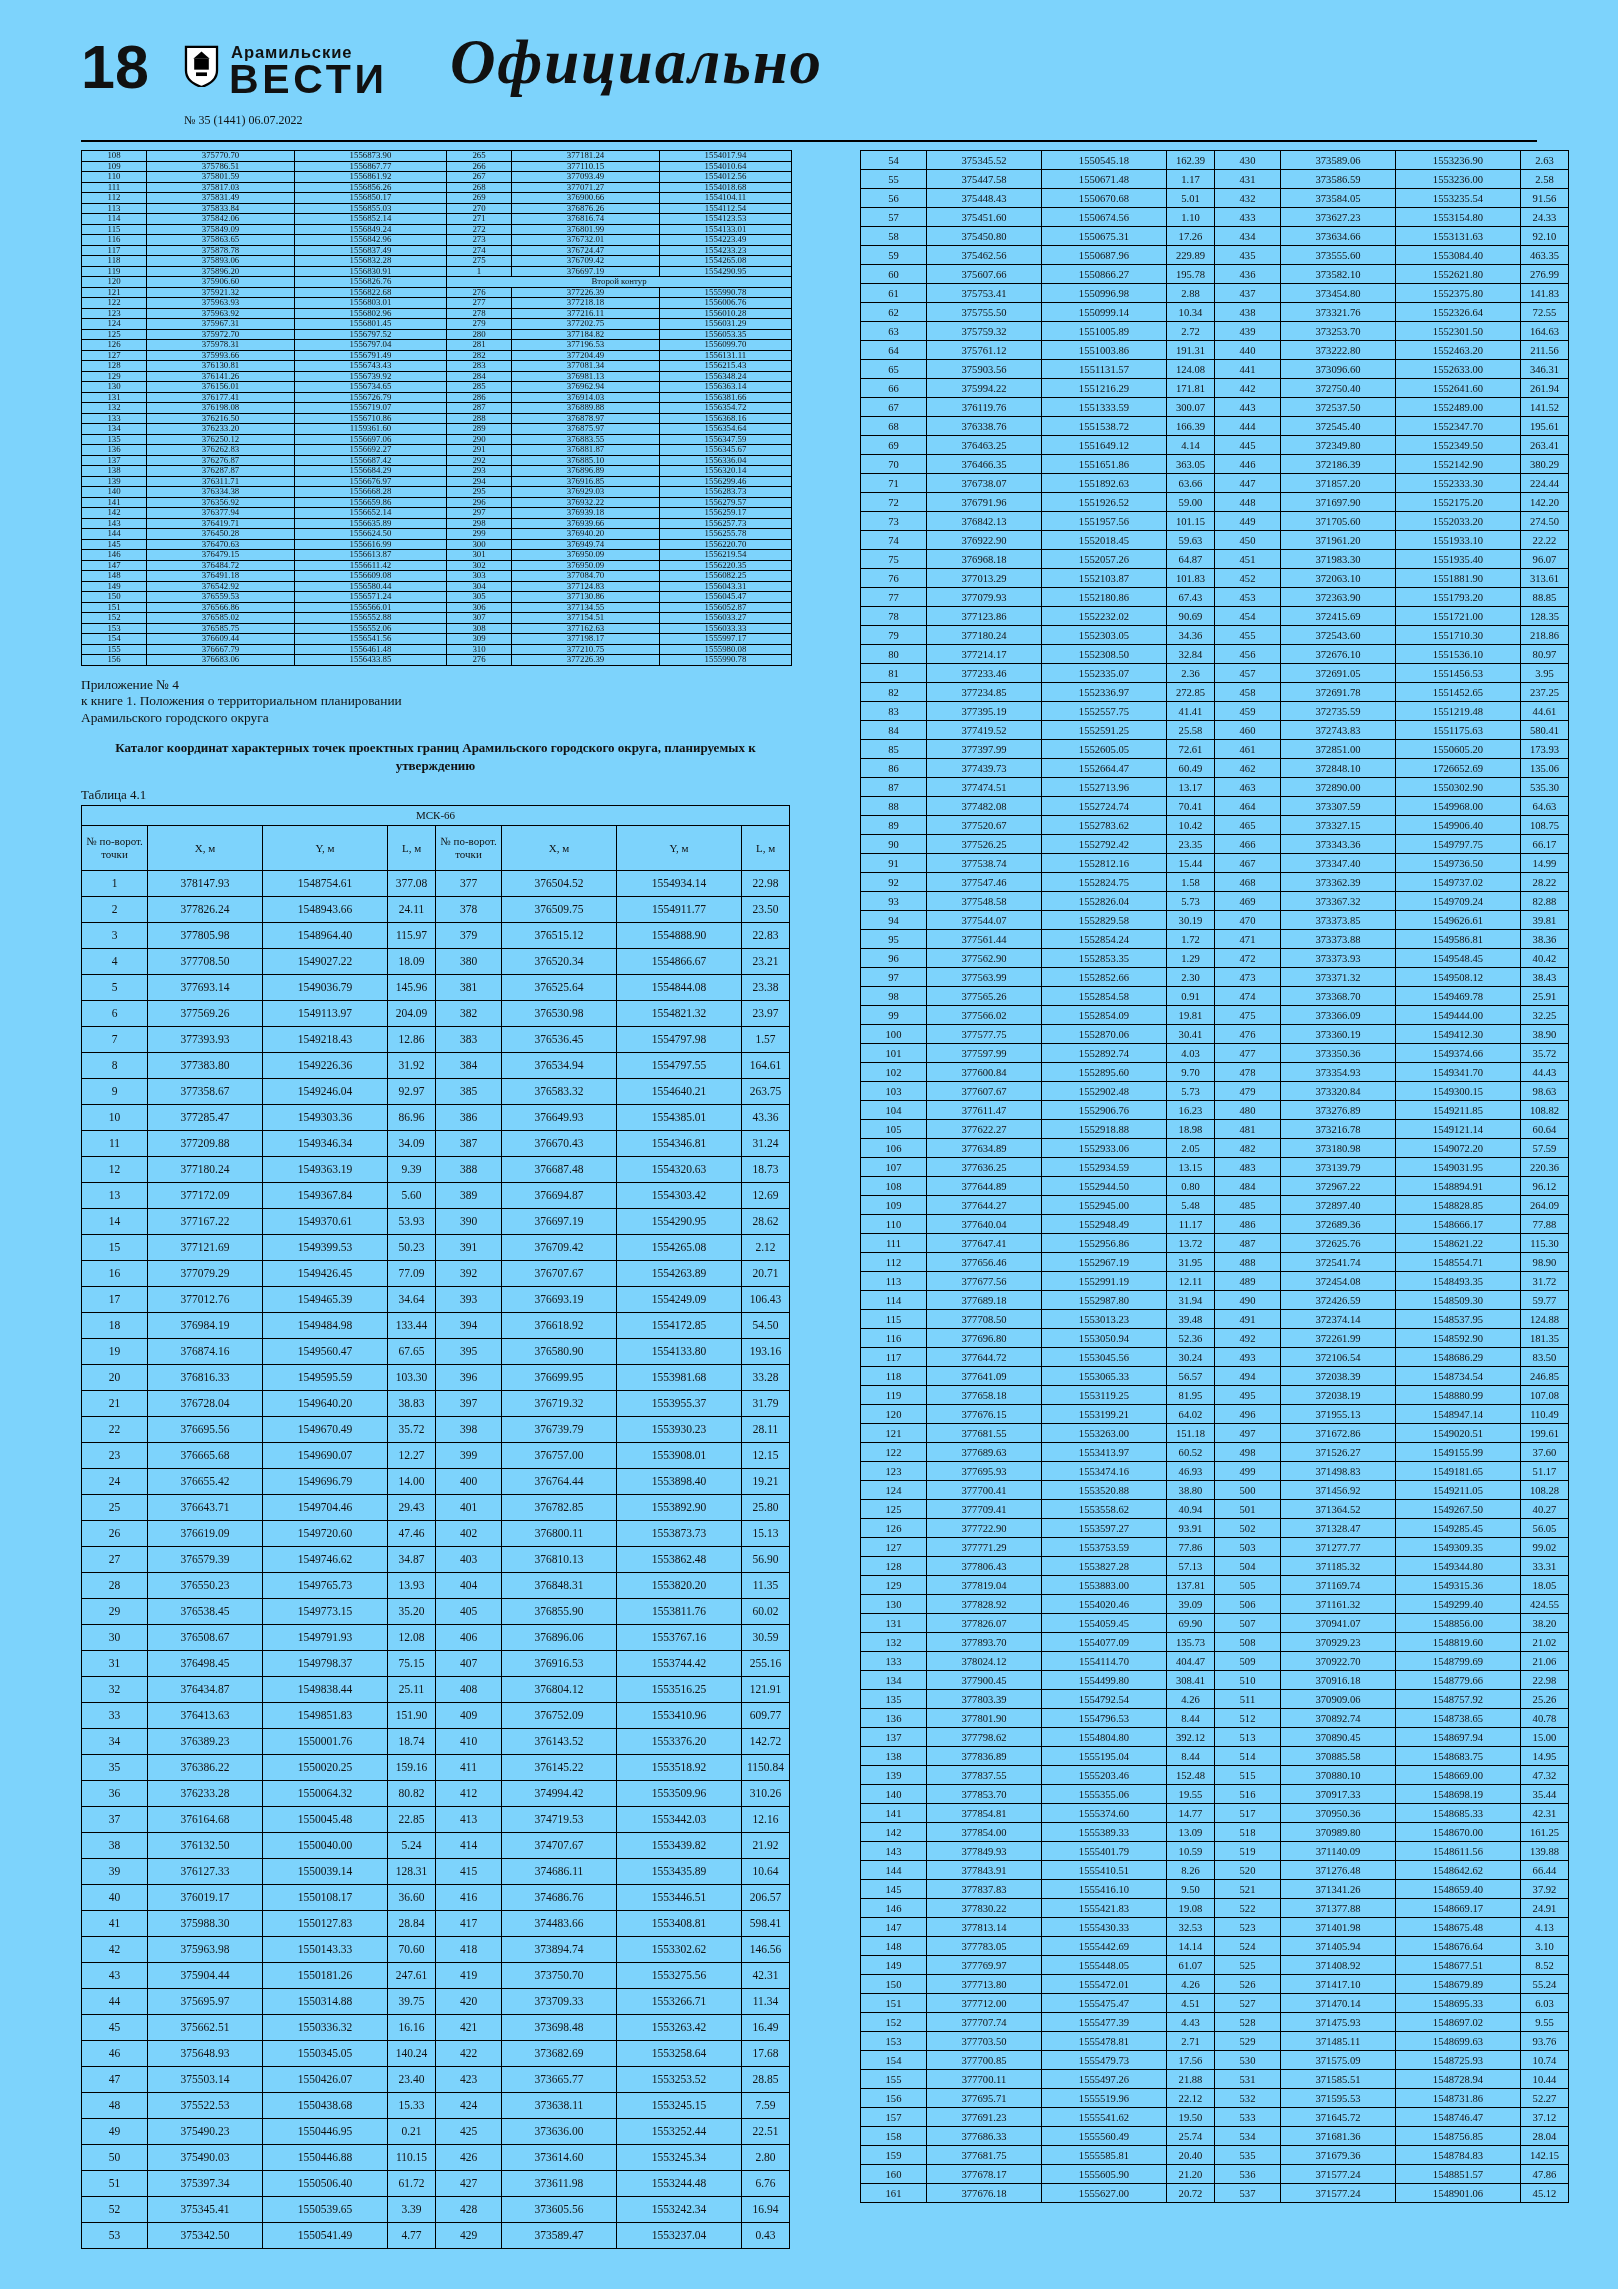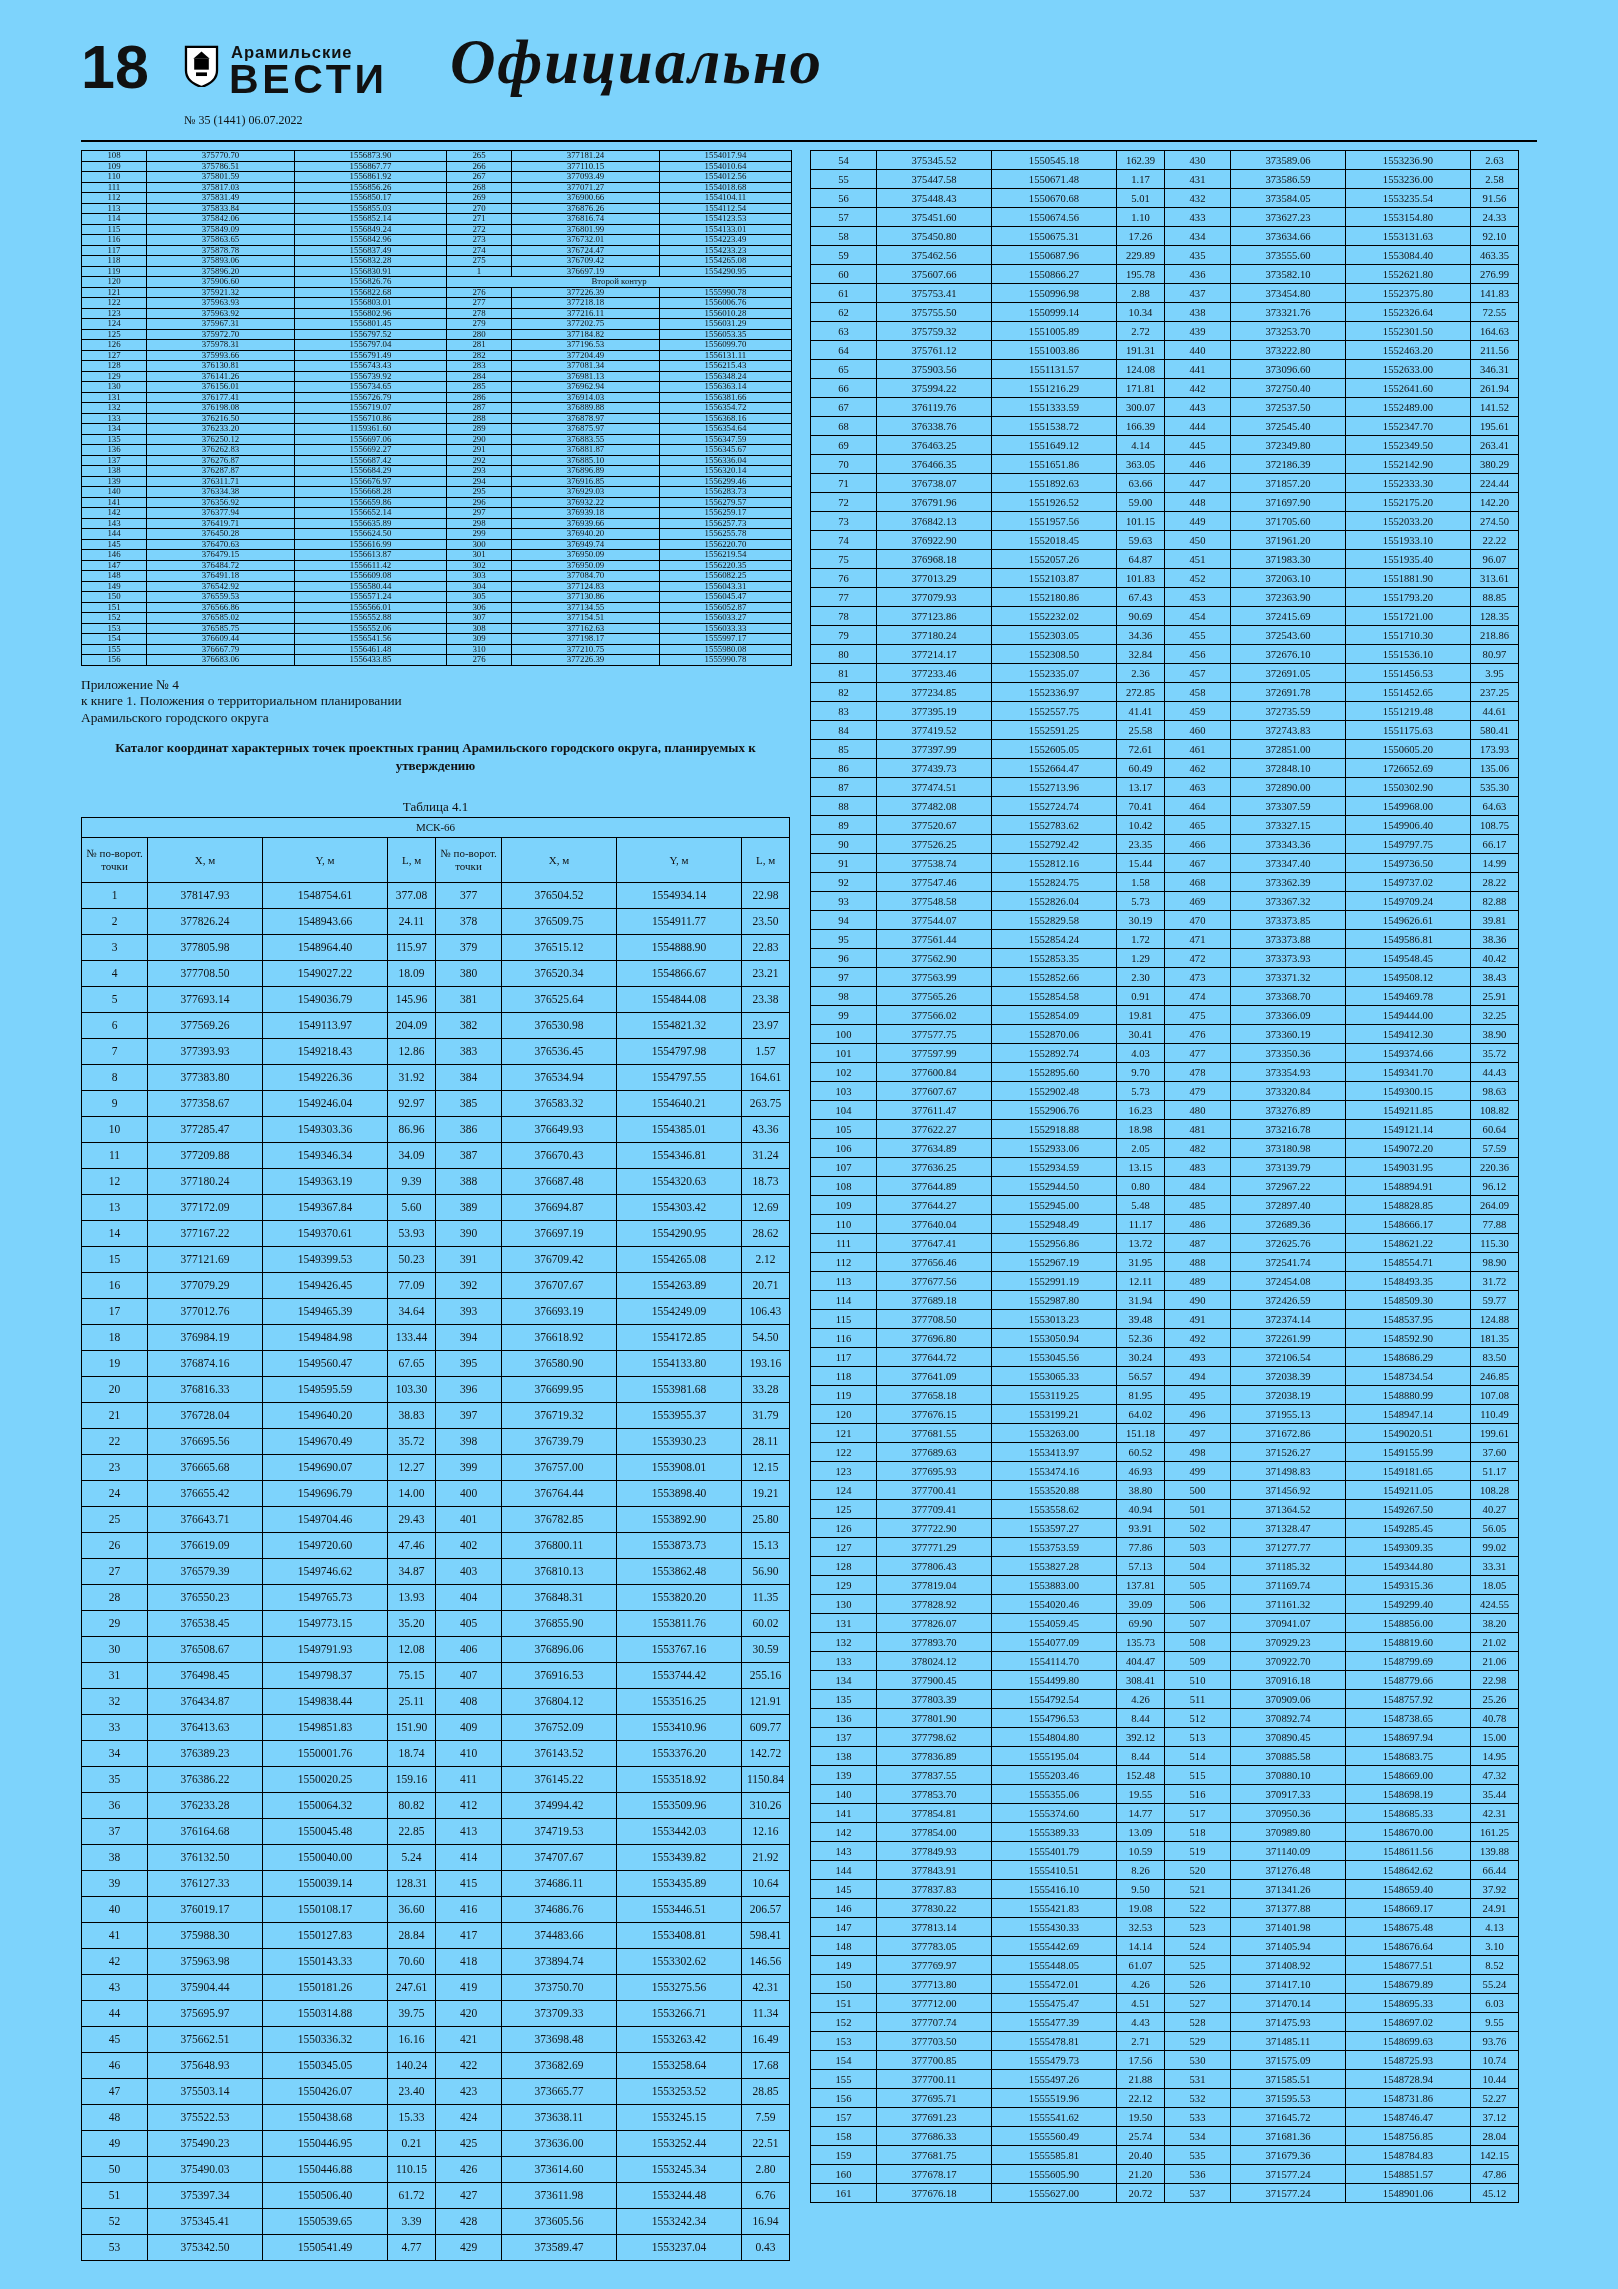--- a/index.html
+++ b/index.html
@@ -13,40 +13,40 @@
   .mh-top{position:absolute;left:150px;top:16.6px;font-family:"Liberation Sans",sans-serif;
           font-weight:bold;font-size:16.6px;letter-spacing:0.9px}
   .mh-main{position:absolute;left:148px;top:33px;font-family:"Liberation Sans",sans-serif;
            font-weight:bold;font-size:41px;letter-spacing:3.7px;line-height:1}
   .issue{position:absolute;left:103px;top:87px;font-size:12px}
   .section-title{position:absolute;left:369px;top:0;font-style:italic;font-weight:bold;
                  font-size:63px;letter-spacing:1.8px;font-family:"Liberation Serif",serif}
   
   .col{position:absolute;top:150px;width:709px}
   .col-l{left:81px}
-  .col-r{left:810px}
+  .col-r{left:860px}
   
   table.tbl{width:100%;border-collapse:collapse;table-layout:fixed}
   .tbl td,.tbl th{border:0.9px solid #000;text-align:center;vertical-align:middle;
                   padding:0;overflow:hidden;white-space:nowrap}
   .tbl-a{font-size:8.8px}
   .tbl-a td{height:9.5px;line-height:1.05}
   .tbl-b{font-size:11.5px}
   .tbl-b td{height:25px}
   .tbl-b th{font-weight:normal;font-size:11px;line-height:1.1;white-space:normal}
   .tbl-b thead tr.crs th{height:18.5px}
   .tbl-b thead tr.colh th{height:44px}
   .tbl-c{font-size:10.6px}
   .tbl-c td{height:18px}
   td.contour{font-size:inherit}
   
   .appendix{margin-top:11px;text-align:left;font-size:13.4px;line-height:16.6px}
   .cat-title{margin-top:13px;text-align:center;font-weight:bold;font-size:13px;
              line-height:17.5px;padding:0 18.5px}
-  .tbl-label{margin-top:25px;margin-bottom:1.8px;text-align:center;font-size:13px}
+  .tbl-label{margin-top:13px;margin-bottom:1.8px;text-align:left;font-size:13px}
 </style>
 </head>
 <body>
 
 <div class="page">
 
   <div class="hdr">
     <div class="pgnum">18</div>
     <span class="emblem">
       <svg width="35" height="42" viewBox="0 0 38 46">

